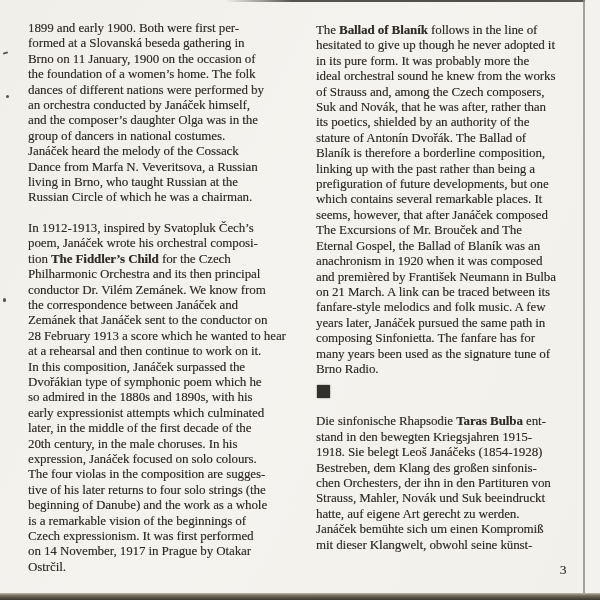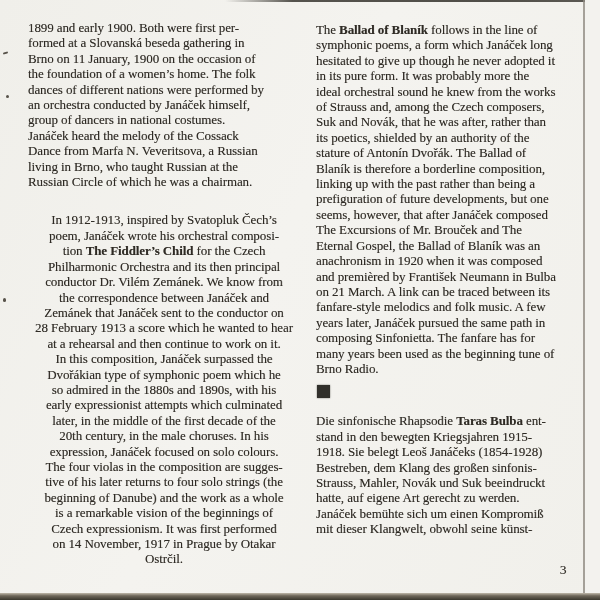--- a/index.html
+++ b/index.html
@@ -6,21 +6,21 @@
   .page {
     position:relative; width:600px; height:600px; overflow:hidden;
     background: linear-gradient(115deg, #f0efea 0%, #f4f3ef 45%, #f1f0eb 100%);
     font-family:"Liberation Serif", serif;
     color:#2e2a24;
   }
   .col { position:absolute; }
   .col-left  { left:28px;  top:21px; width:272px; }
   .col-right { left:316px; top:23px; width:282px; }
   .para { }
-  .mt { margin-top:23px;text-align:center; }
+  .mt { margin-top:15px; }
   .tline {
     font-size:12.9px; line-height:15.4px; white-space:nowrap;
     letter-spacing:-0.05px;
     text-shadow: 0.3px 0.3px 0.45px rgba(46,42,36,0.38);
   }
   .tline b { font-weight:700; }
   .square {
     width:13px; height:13px; background:#31302b;
     margin:8px 0 16px 1px;
     box-shadow: 0 0 1.5px rgba(30,28,24,0.6);
@@ -63,20 +63,21 @@
   <div class="speck speck-3"></div>
 
   <div class="col col-left">
     <div class="para">
         <div class="tline"><span>1899 and early 1900. Both were first per-</span></div>
         <div class="tline"><span>formed at a Slovanská beseda gathering in</span></div>
         <div class="tline"><span>Brno on 11 January, 1900 on the occasion of</span></div>
         <div class="tline"><span>the foundation of a women’s home. The folk</span></div>
         <div class="tline"><span>dances of different nations were performed by</span></div>
         <div class="tline"><span>an orchestra conducted by Janáček himself,</span></div>
+        <div class="tline"><span>and the composer’s daughter Olga was in the</span></div>
         <div class="tline"><span>group of dancers in national costumes.</span></div>
         <div class="tline"><span>Janáček heard the melody of the Cossack</span></div>
         <div class="tline"><span>Dance from Marfa N. Veveritsova, a Russian</span></div>
         <div class="tline"><span>living in Brno, who taught Russian at the</span></div>
         <div class="tline"><span>Russian Circle of which he was a chairman.</span></div>
       </div>
     <div class="para mt">
         <div class="tline"><span>In 1912-1913, inspired by Svatopluk Čech’s</span></div>
         <div class="tline"><span>poem, Janáček wrote his orchestral composi-</span></div>
         <div class="tline"><span>tion </span><b>The Fiddler’s Child</b><span> for the Czech</span></div>
@@ -99,49 +100,50 @@
         <div class="tline"><span>is a remarkable vision of the beginnings of</span></div>
         <div class="tline"><span>Czech expressionism. It was first performed</span></div>
         <div class="tline"><span>on 14 November, 1917 in Prague by Otakar</span></div>
         <div class="tline"><span>Ostrčil.</span></div>
       </div>
   </div>
 
   <div class="col col-right">
     <div class="para">
         <div class="tline"><span>The </span><b>Ballad of Blaník</b><span> follows in the line of</span></div>
-        <div class="tline"><span>symphonic poems, a form which Janáček long</span></div>
         <div class="tline"><span>hesitated to give up though he never adopted it</span></div>
         <div class="tline"><span>in its pure form. It was probably more the</span></div>
         <div class="tline"><span>ideal orchestral sound he knew from the works</span></div>
         <div class="tline"><span>of Strauss and, among the Czech composers,</span></div>
         <div class="tline"><span>Suk and Novák, that he was after, rather than</span></div>
         <div class="tline"><span>its poetics, shielded by an authority of the</span></div>
         <div class="tline"><span>stature of Antonín Dvořák. The Ballad of</span></div>
         <div class="tline"><span>Blaník is therefore a borderline composition,</span></div>
         <div class="tline"><span>linking up with the past rather than being a</span></div>
         <div class="tline"><span>prefiguration of future developments, but one</span></div>
+        <div class="tline"><span>which contains several remarkable places. It</span></div>
         <div class="tline"><span>seems, however, that after Janáček composed</span></div>
         <div class="tline"><span>The Excursions of Mr. Brouček and The</span></div>
         <div class="tline"><span>Eternal Gospel, the Ballad of Blaník was an</span></div>
         <div class="tline"><span>anachronism in 1920 when it was composed</span></div>
         <div class="tline"><span>and premièred by František Neumann in Bulba</span></div>
         <div class="tline"><span>on 21 March. A link can be traced between its</span></div>
         <div class="tline"><span>fanfare-style melodics and folk music. A few</span></div>
         <div class="tline"><span>years later, Janáček pursued the same path in</span></div>
         <div class="tline"><span>composing Sinfonietta. The fanfare has for</span></div>
-        <div class="tline"><span>many years been used as the beginning tune of</span></div>
+        <div class="tline"><span>many years been used as the signature tune of</span></div>
         <div class="tline"><span>Brno Radio.</span></div>
       </div>
     <div class="square"></div>
     <div class="para">
         <div class="tline"><span>Die sinfonische Rhapsodie </span><b>Taras Bulba</b><span> ent-</span></div>
         <div class="tline"><span>stand in den bewegten Kriegsjahren 1915-</span></div>
         <div class="tline"><span>1918. Sie belegt Leoš Janáčeks (1854-1928)</span></div>
         <div class="tline"><span>Bestreben, dem Klang des großen sinfonis-</span></div>
+        <div class="tline"><span>chen Orchesters, der ihn in den Partituren von</span></div>
         <div class="tline"><span>Strauss, Mahler, Novák und Suk beeindruckt</span></div>
         <div class="tline"><span>hatte, auf eigene Art gerecht zu werden.</span></div>
         <div class="tline"><span>Janáček bemühte sich um einen Kompromiß</span></div>
         <div class="tline"><span>mit dieser Klangwelt, obwohl seine künst-</span></div>
       </div>
   </div>
 
   <div class="pagenum">3</div>
 
   <div class="edge-right-strip"></div>

